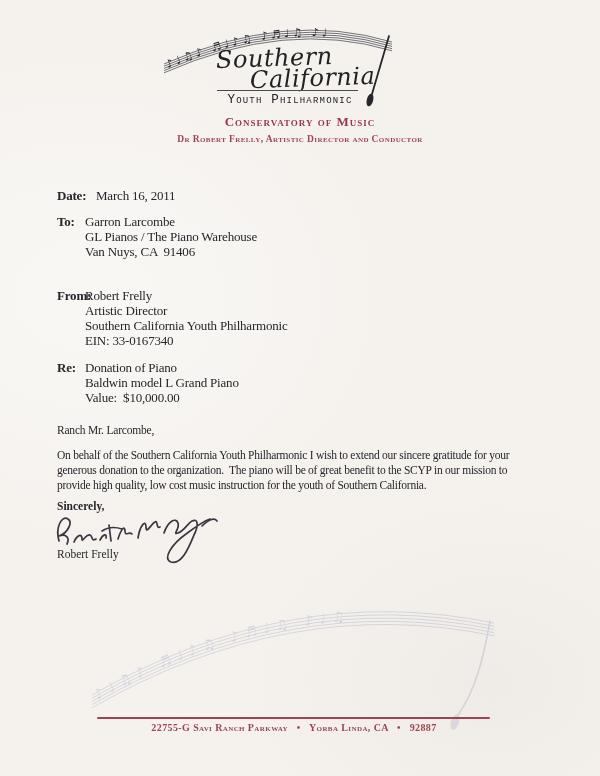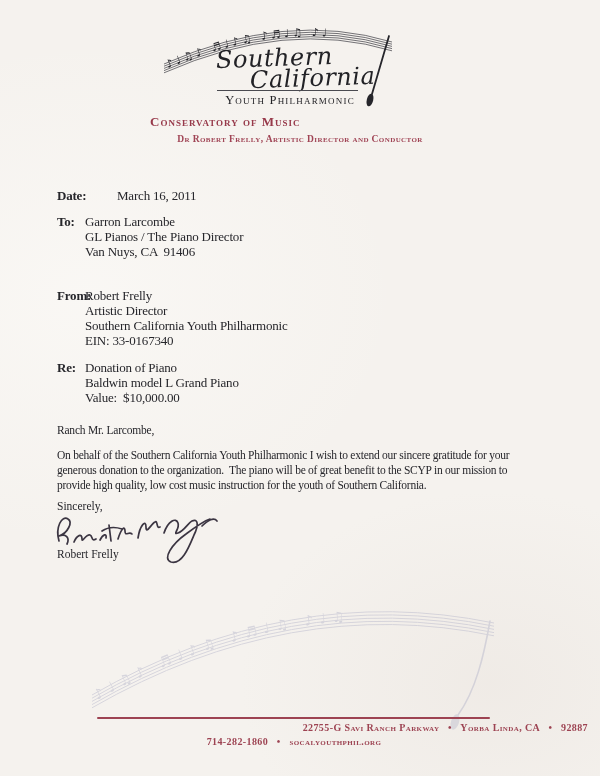--- a/index.html
+++ b/index.html
@@ -13,45 +13,45 @@
     color:#26262b;
   }
   
   .logo-svg{position:absolute;left:146px;top:6px;width:256px;height:110px;}
   .script{position:absolute;font-family:"DejaVu Serif", serif;font-style:italic;
           font-size:24px;line-height:1;color:#222226;letter-spacing:.5px;transform:rotate(-2deg);}
   .script.s1{left:216px;top:46px;}
   .script.s2{left:250px;top:66px;}
   .org-rule{position:absolute;left:217px;top:90px;width:141px;height:1px;background:#4a4a50;}
   .org-name{position:absolute;left:212px;top:93px;width:156px;text-align:center;
-            font-variant:small-caps;font-size:12.5px;letter-spacing:1.2px;color:#222226;}
-  .subtitle{position:absolute;left:150px;top:114px;width:300px;
+            font-variant:small-caps;font-size:12.5px;letter-spacing:1.2px;color:#222226;font-family:Liberation Mono, monospace;}
+  .subtitle{position:absolute;left:150px;top:114px;width:300px;text-align:center;
             font-variant:small-caps;font-size:13px;letter-spacing:1px;font-weight:600;}
   .director{position:absolute;left:100px;top:134px;width:400px;text-align:center;
             font-variant:small-caps;font-size:9.5px;letter-spacing:.4px;font-weight:600;}
   
   .row{position:absolute;left:57px;font-size:13px;letter-spacing:-.2px;line-height:15px;}
   .lbl{position:absolute;left:0;top:0;font-weight:bold;white-space:pre;}
   .vals{margin-left:28px;}
   .vals div, .val{white-space:pre;}
-  .val{margin-left:60px;display:inline-block;}
+  .val{margin-left:39px;display:inline-block;}
   
   .bodyline{white-space:pre;}
   .salutation{position:absolute;left:57px;top:424px;font-size:11.5px;letter-spacing:-.2px;white-space:pre;}
   .paragraph{position:absolute;left:57px;top:448px;font-size:11.5px;letter-spacing:-.25px;line-height:15px;}
-  .closing{position:absolute;left:57px;top:500px;font-size:11.5px;white-space:pre;}
+  .closing{position:absolute;left:57px;top:500px;font-size:11.5px;white-space:pre;font-weight:bold;}
   .sig-svg{position:absolute;left:52px;top:511px;width:182px;height:64px;}
   .signed{position:absolute;left:57px;top:548px;font-size:11.5px;white-space:pre;}
   
   .wm-svg{position:absolute;left:80px;top:575px;width:430px;height:165px;opacity:.5;}
   
   .f-rule{position:absolute;left:97px;top:717px;width:393px;height:2px;background:#9d4352;border-radius:1px;}
   .f-line{position:absolute;left:0;width:588px;text-align:center;color:#9d4352;
           font-variant:small-caps;font-weight:600;white-space:pre;}
-  .f1{top:722px;font-size:10px;letter-spacing:.4px;text-align:right;}
+  .f1{top:722px;font-size:10px;letter-spacing:.4px;}
   .f2{top:736px;font-size:10px;letter-spacing:.4px;}
 </style>
 </head>
 <body>
 
 <div class="page">
 
   <header>
     <svg class="logo-svg" viewBox="0 0 256 110" aria-hidden="true">
       <defs>
@@ -83,21 +83,21 @@
 
   <div class="row" style="top:188px">
     <span class="lbl">Date:</span>
     <span class="val">March 16, 2011</span>
   </div>
 
   <div class="row" style="top:214px">
     <span class="lbl">To:</span>
     <div class="vals">
       <div>Garron Larcombe</div>
-      <div>GL Pianos / The Piano Director</div>
+      <div>GL Pianos / The Piano Warehouse</div>
       <div>Van Nuys, CA  91406</div>
     </div>
   </div>
 
   <div class="row" style="top:288px">
     <span class="lbl">From:</span>
     <div class="vals">
       <div>Robert Frelly</div>
       <div>Artistic Director</div>
       <div>Southern California Youth Philharmonic</div>
@@ -156,15 +156,14 @@
       <textPath href="#wnotes" startOffset="6">♪♩♫♪ ♬♩♪♫ ♪♬♩♫ ♪♩♫</textPath>
     </text>
     <g>
       <path d="M410,46 C404,80 396,115 378,140" stroke="#b9b9cc" stroke-width="1.6" fill="none" stroke-linecap="round"></path>
       <ellipse cx="375" cy="147" rx="4" ry="8" transform="rotate(18 375 147)" fill="#c3c3d2"></ellipse>
     </g>
   </svg>
 
   <div class="f-rule"></div>
   <div class="f-line f1">22755-G Savi Ranch Parkway   •   Yorba Linda, CA   •   92887</div>
-  <div class="f-line f2">714-282-1860   •   socalyouthphil.org</div>
 
 </div>
 
 </body></html>

